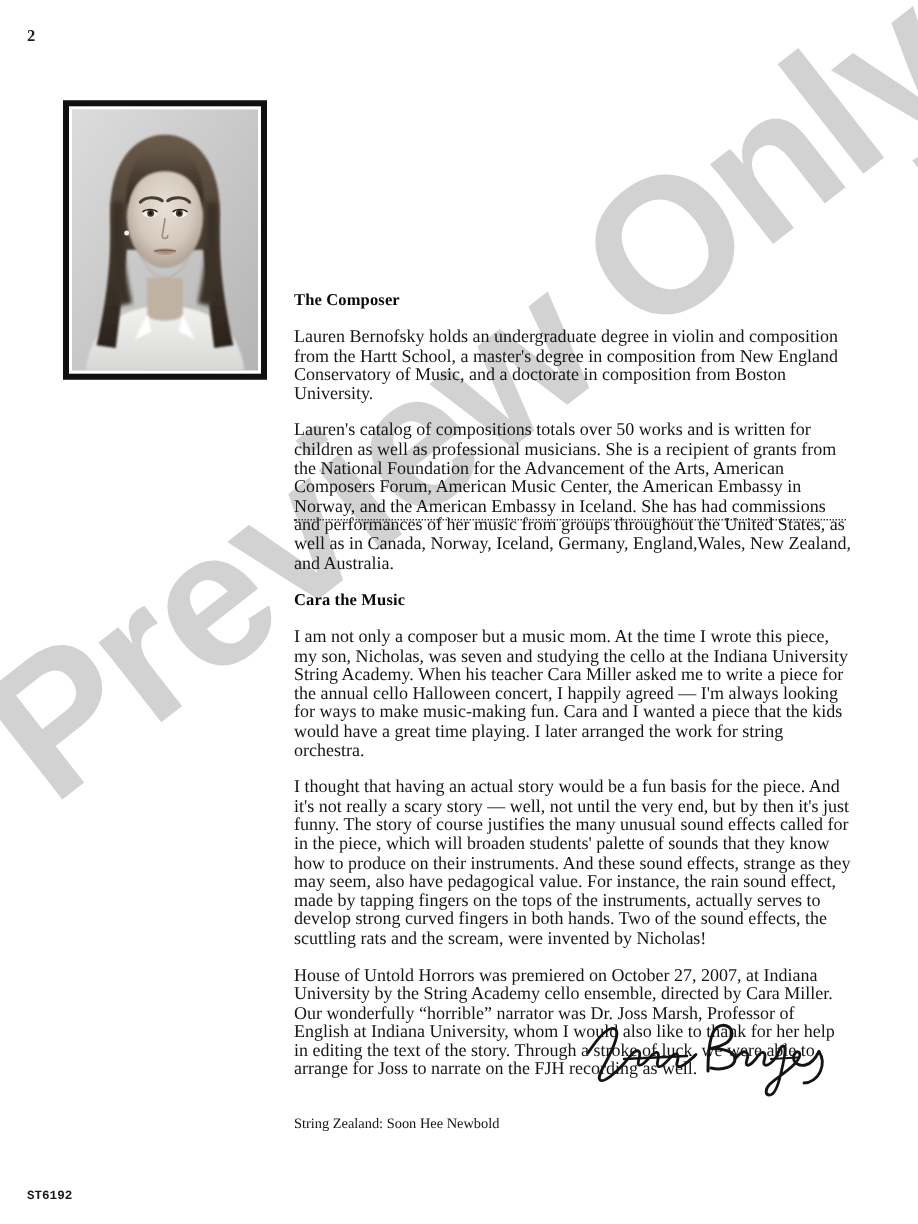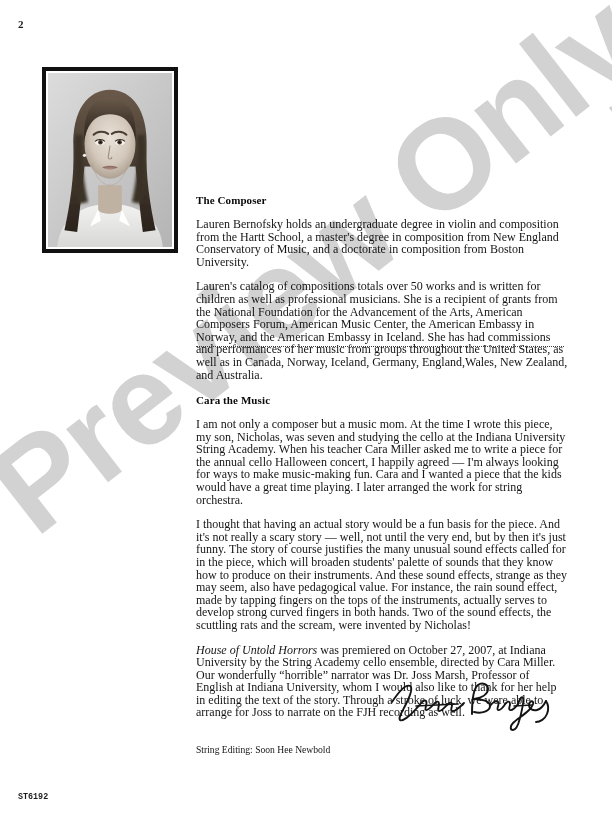--- a/index.html
+++ b/index.html
@@ -139,21 +139,21 @@
   .footer-code {
     position: absolute;
     left: 18px;
     top: 792px;
     font-size: 8.4px;
     font-weight: bold;
     font-family: Liberation Mono, monospace;
     color: #1a1a1a;
     z-index: 20;
   }
-  .italic { font-style: italic; }
+  .italic { }
 </style>
 </head>
 <body>
 
 <div class="page">
 
   <div class="page-number">2</div>
 
   <div class="photo-frame">
     <div class="photo-inner">
@@ -252,21 +252,21 @@
         <path d="M30 30 L72 28" stroke-width="1.7"></path>
         <path d="M86 38 C86 22 88 12 92 9 C96 6 102 8 102 13 C102 19 94 22 88 23 C96 23 104 25 104 30 C104 35 96 38 88 36" stroke-width="2"></path>
         <path d="M104 30 C107 26 110 24 112 26 C114 28 110 33 112 34 C114 35 118 30 120 27 C122 25 124 25 124 28 C124 31 122 33 124 34 C126 35 130 31 132 28" stroke-width="1.9"></path>
         <path d="M132 28 C134 22 136 20 137 22 C138 24 136 34 134 42 C132 50 130 54 127 54 C124 54 124 50 127 47 C131 43 138 39 143 34 C146 31 148 28 147 26 C146 24 143 26 143 29 C143 33 147 35 151 34 C155 33 158 29 160 25" stroke-width="1.9"></path>
         <path d="M128 30 L146 29" stroke-width="1.5"></path>
         <path d="M160 25 C162 28 163 33 161 38 C159 43 154 46 150 46" stroke-width="1.9"></path>
       </g>
     </svg>
   </div>
 
-  <div class="string-editing">String Editing: Soon Hee Newbold</div>
+  <div class="string-editing">String Zealand: Soon Hee Newbold</div>
 
   <div class="footer-code">ST6192</div>
 
   <div class="watermark">
     <div class="watermark-text">Preview Only</div>
   </div>
 
 </div>
 
 </body></html>

